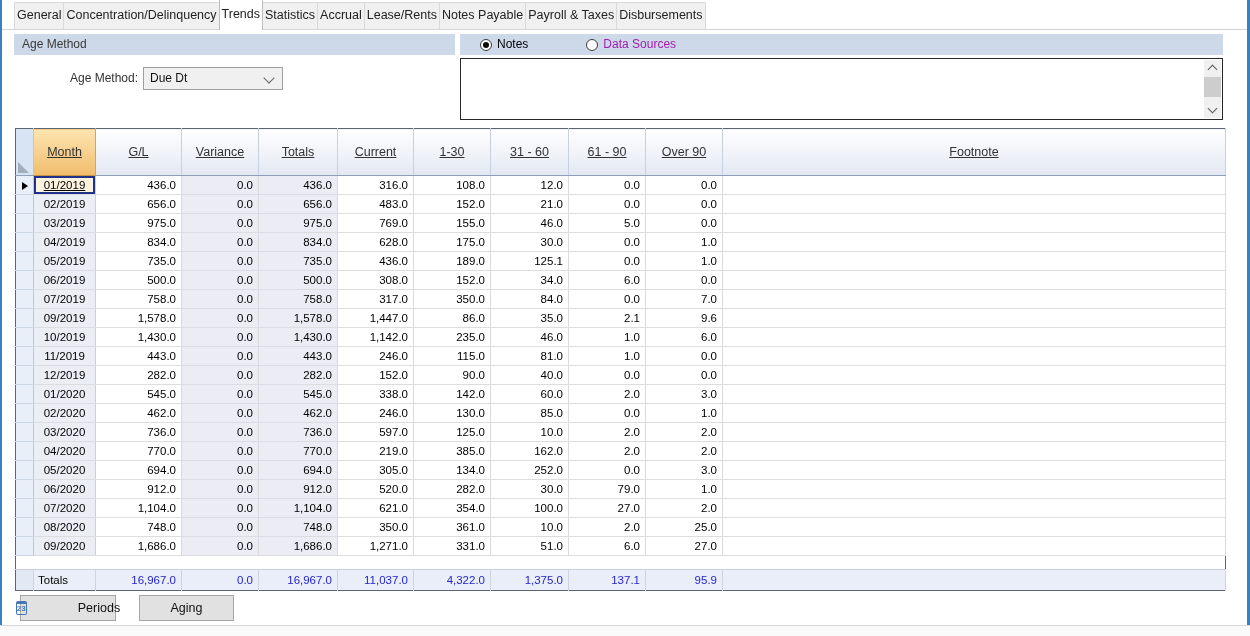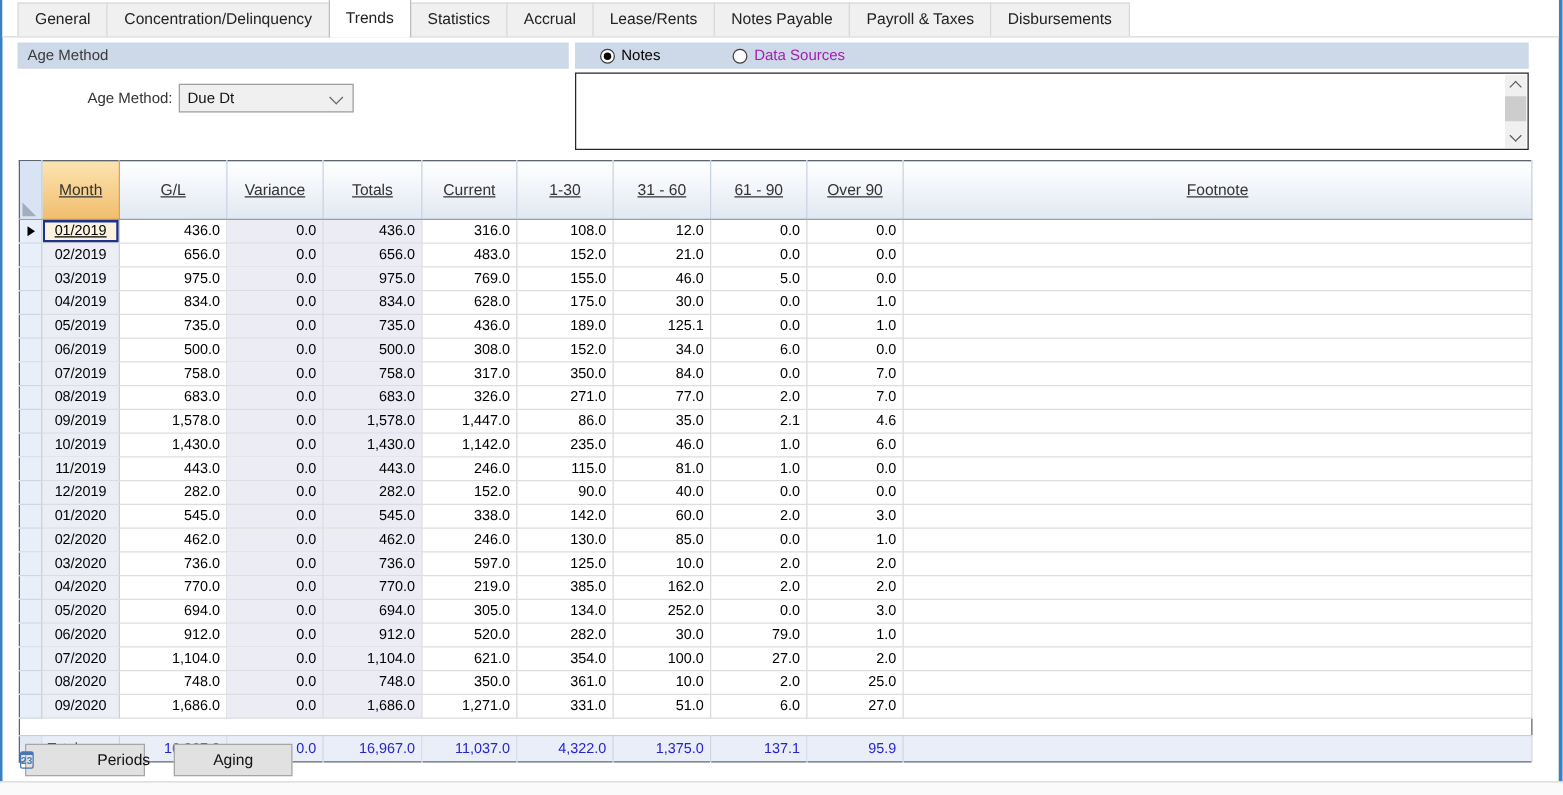--- a/index.html
+++ b/index.html
@@ -8,21 +8,21 @@
     background:#ffffff; font-family:"Liberation Sans", sans-serif; color:#111;
   }
   
   .win-border-left  { position:absolute; left:0; top:0; width:2px; height:626px; background:#3780c2; }
   .win-border-right { position:absolute; right:0; top:0; width:3px; height:626px; background:#3780c2; }
   .win-bottom { position:absolute; left:0; top:625px; width:1250px; height:11px; background:#fafafa; border-top:1px solid #d8d8d8; box-sizing:border-box; }
 
   
   .tabstrip { position:absolute; left:2px; top:0; width:1245px; height:30px; box-sizing:border-box;
               border-bottom:1px solid #d5d5d5; padding-left:12px; display:flex; align-items:flex-end; background:#fff; }
-  .tab { height:26px; line-height:25px; padding:0 13px; background:#f0f0f0; border:1px solid #d9d9d9; border-bottom:none;
+  .tab { height:26px; line-height:25px; padding:0 2px; background:#f0f0f0; border:1px solid #d9d9d9; border-bottom:none;
          margin-right:-1px; font-size:12.5px; color:#222; white-space:nowrap; cursor:default; }
   .tab.active { background:#fff; border-color:#bdbdbd; height:30px; line-height:28px; margin-bottom:-1px; z-index:2; position:relative; }
 
   
   .section-bar { position:absolute; top:34px; height:21px; background:#cdd9e9; box-sizing:border-box;
                  font-size:12px; color:#3a3a3a; line-height:21px; }
   .age-bar   { left:14px;  width:441px; padding-left:8px; }
   .radio-bar { left:460px; width:763px; display:flex; align-items:center; }
   .radio-option { display:flex; align-items:center; font-size:12px; cursor:default; }
   .radio-circle { width:12px; height:12px; border-radius:50%; border:1px solid #3c3c3c; background:#fff; display:inline-block; position:relative; margin-right:5px; box-sizing:border-box; }
@@ -245,42 +245,29 @@
           <td class="num shade">758.0</td>
           <td class="num">317.0</td>
           <td class="num">350.0</td>
           <td class="num">84.0</td>
           <td class="num">0.0</td>
           <td class="num">7.0</td>
           <td class="footnote"></td>
         </tr>
         <tr>
           <td class="selector"></td>
-          <td class="month">08/2019</td>
-          <td class="num">683.0</td>
-          <td class="num shade">0.0</td>
-          <td class="num shade">683.0</td>
-          <td class="num">326.0</td>
-          <td class="num">271.0</td>
-          <td class="num">77.0</td>
-          <td class="num">2.0</td>
-          <td class="num">7.0</td>
-          <td class="footnote"></td>
-        </tr>
-        <tr>
-          <td class="selector"></td>
           <td class="month">09/2019</td>
           <td class="num">1,578.0</td>
           <td class="num shade">0.0</td>
           <td class="num shade">1,578.0</td>
           <td class="num">1,447.0</td>
           <td class="num">86.0</td>
           <td class="num">35.0</td>
           <td class="num">2.1</td>
-          <td class="num">4.6</td>
+          <td class="num">9.6</td>
           <td class="footnote"></td>
         </tr>
         <tr>
           <td class="selector"></td>
           <td class="month">10/2019</td>
           <td class="num">1,430.0</td>
           <td class="num shade">0.0</td>
           <td class="num shade">1,430.0</td>
           <td class="num">1,142.0</td>
           <td class="num">235.0</td>

